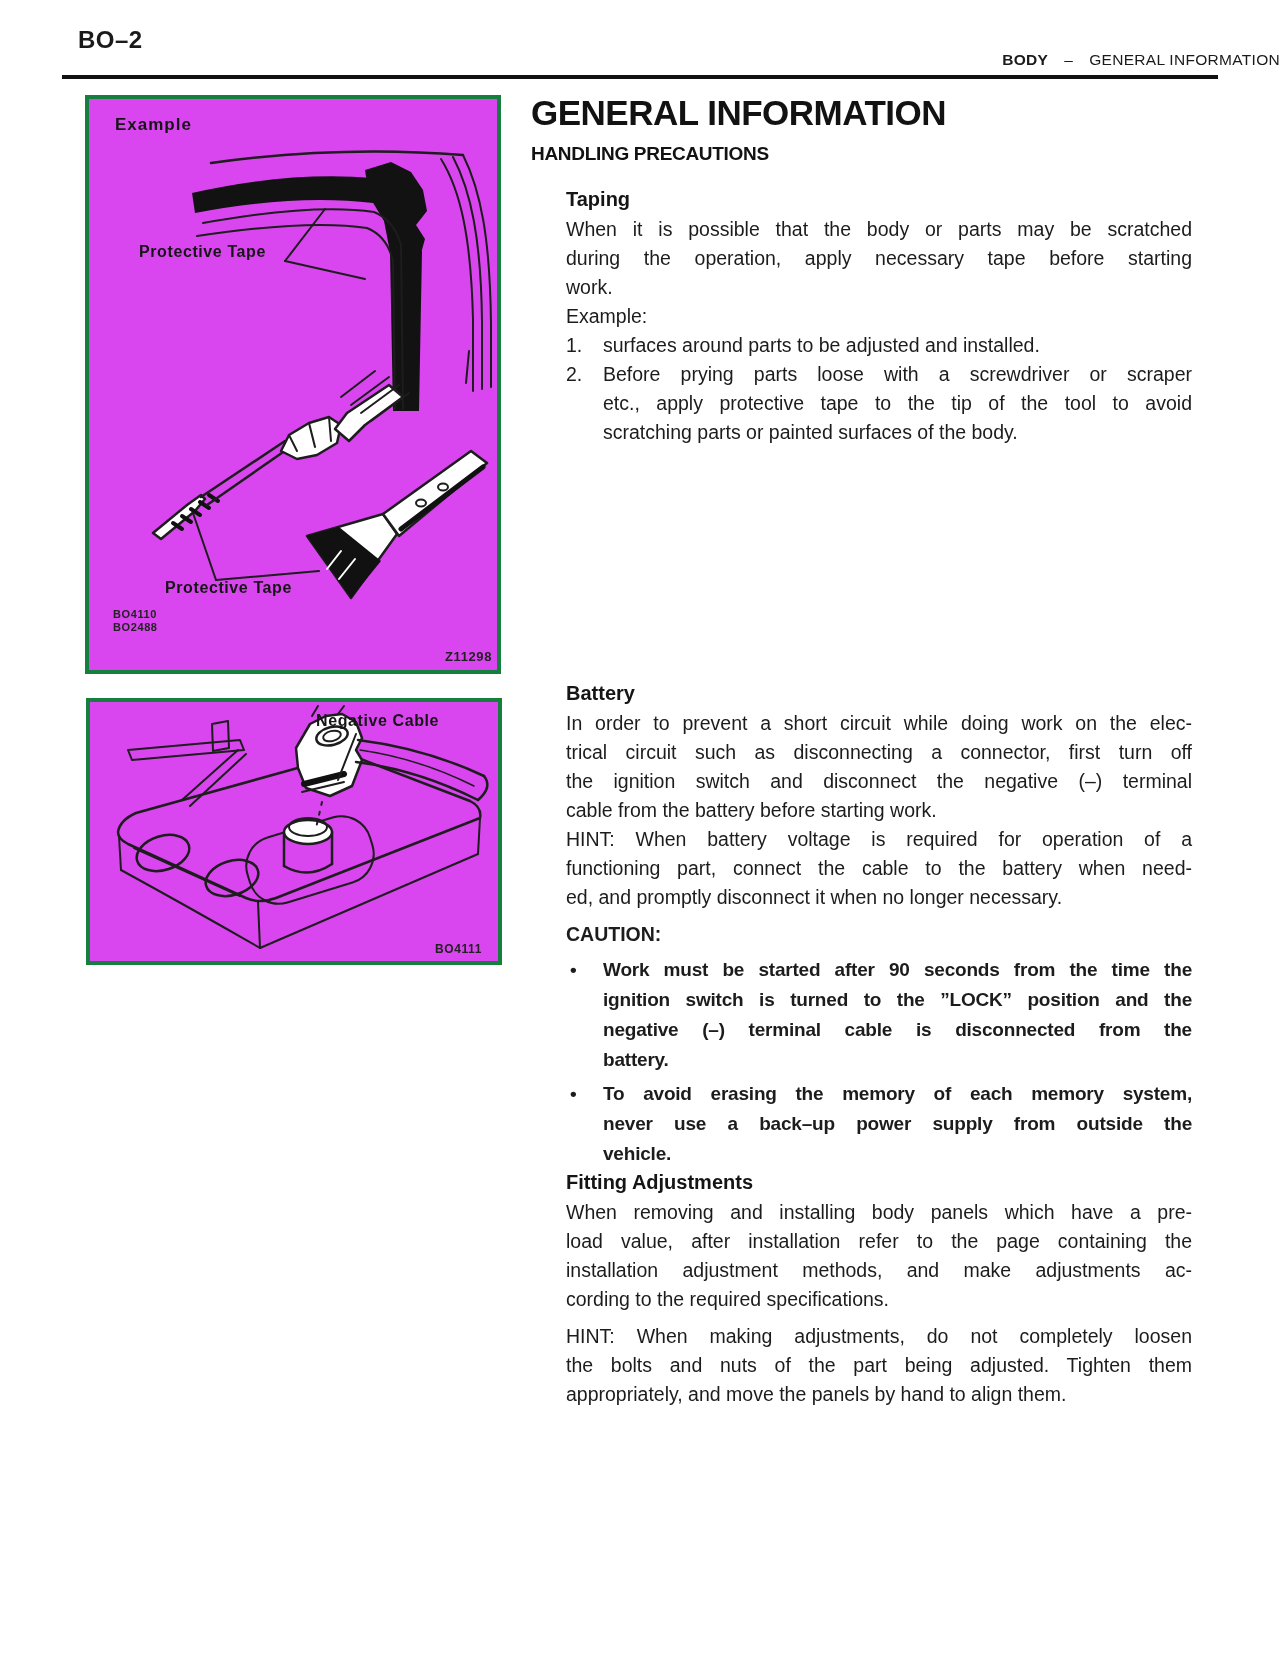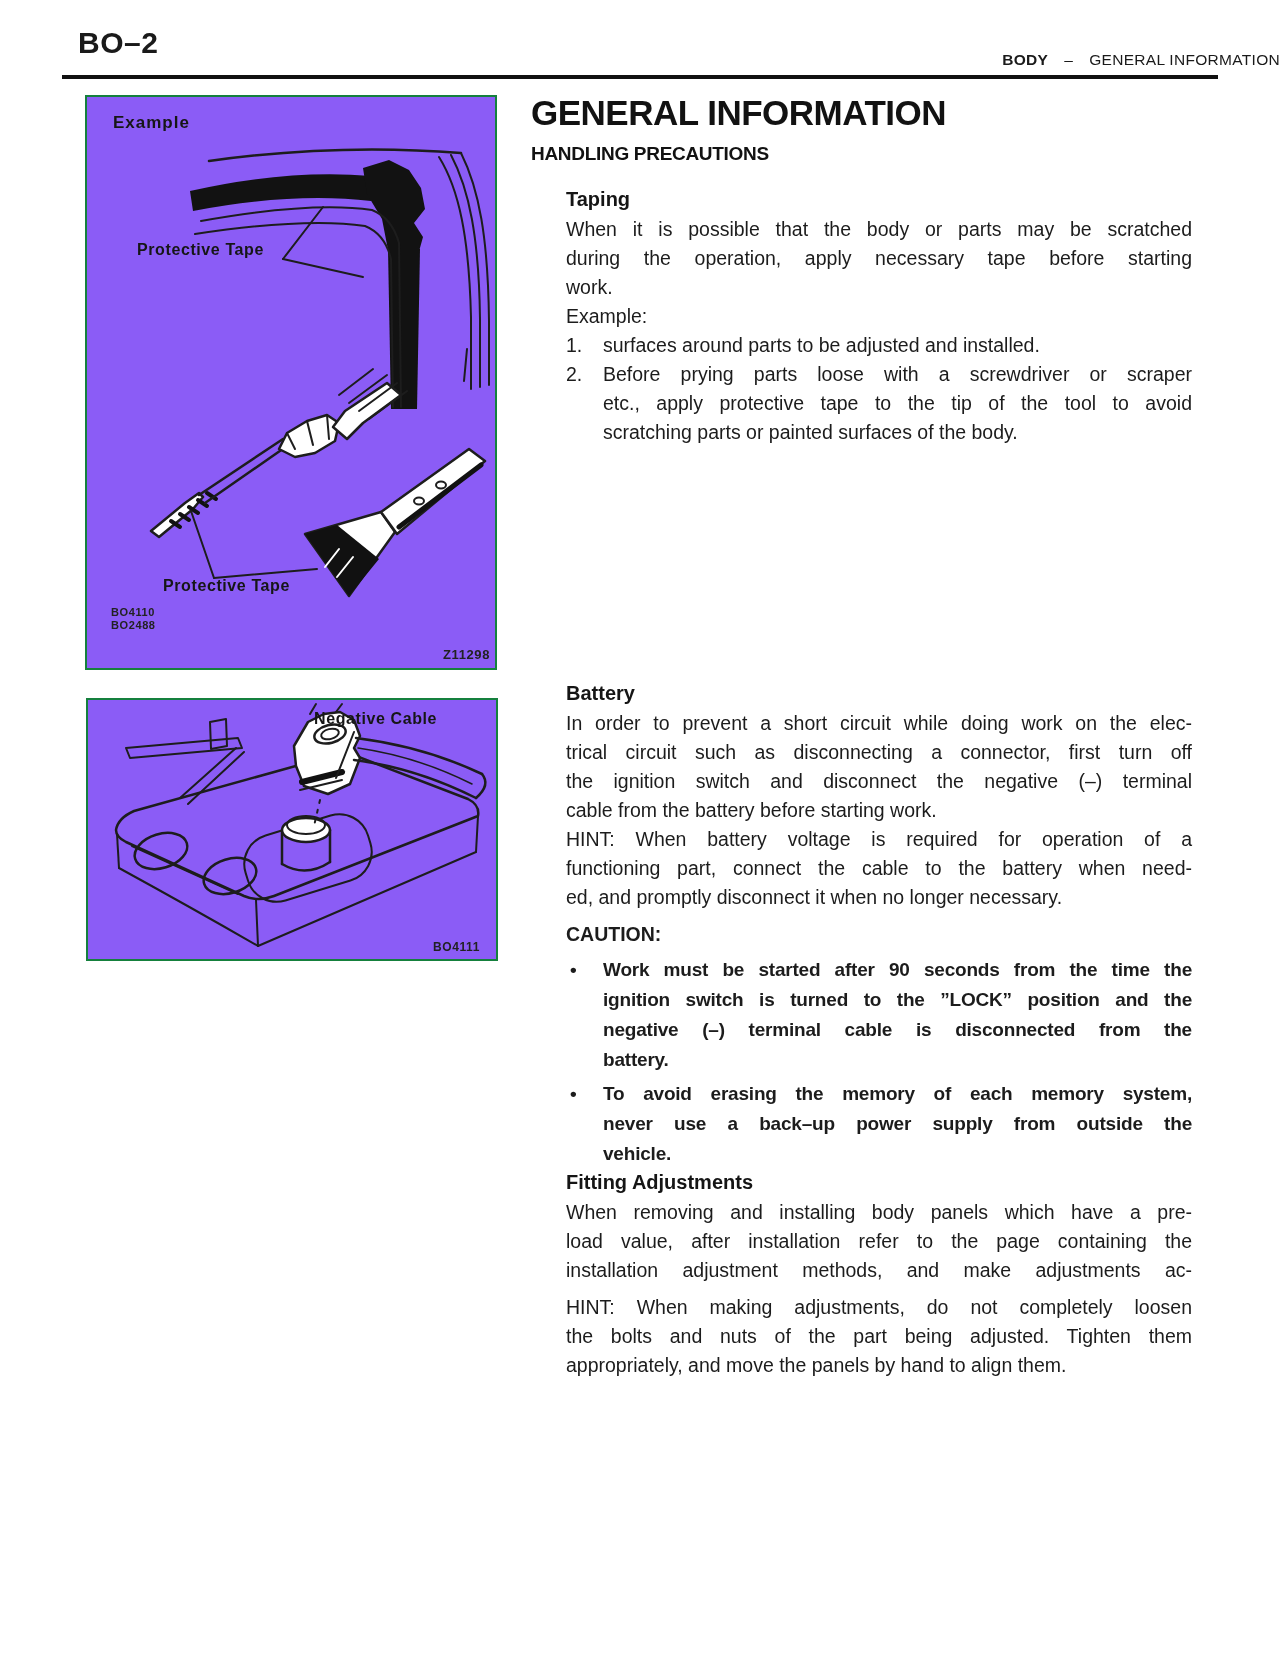--- a/index.html
+++ b/index.html
@@ -3,31 +3,31 @@
 <meta charset="utf-8">
 <style>
   html,body { margin:0; padding:0; background:#e8e8e8; }
   .page {
     position:relative; width:1280px; height:1656px; margin:0 auto;
     background:#ffffff; font-family:"Liberation Sans", sans-serif;
     color:#1a1a1a; overflow:hidden;
   }
 
   
-  .page-code { position:absolute; left:78px; top:26px; font-size:30px; font-weight:bold; letter-spacing:.5px; }
+  .page-code { position:absolute; left:78px; top:26px; font-size:24px; font-weight:bold; letter-spacing:.5px; }
   .header-center {
     position:absolute; top:51px; left:0; width:100%; box-sizing:border-box;
     padding-left:96px; text-align:right; font-size:15.5px; letter-spacing:.3px; white-space:nowrap;
   }
   .hc-bold { font-weight:bold; margin-right:16px; }
   .hc-dash { margin-right:16px; }
   .header-rule { position:absolute; top:75px; left:62px; width:1156px; height:4px; background:#111; }
 
   
-  .figure-box { position:absolute; border:2px solid #15803d; background:#8b5cf6; }
+  .figure-box { position:absolute; border:4px solid #15803d; background:#d946ef; }
   .box1 { left:85px;  top:95px;  width:408px; height:571px; }
   .box2 { left:86px;  top:698px; width:408px; height:259px; }
   .figure-box svg { position:absolute; left:0; top:0; }
 
   .fig-label { position:absolute; font-weight:bold; font-size:16px; color:#161616; letter-spacing:.6px; white-space:nowrap; }
   .example  { left:26px;  top:16px;  font-size:17px; letter-spacing:1px; }
   .pt1      { left:50px;  top:144px; }
   .pt2      { left:76px;  top:480px; }
   .nc       { left:226px; top:10px; }
   .fig-code { position:absolute; font-size:11px; font-weight:bold; letter-spacing:.6px; color:#222; line-height:13px; }
@@ -230,20 +230,21 @@
         <div class="ln j">never use a back–up power supply from outside the</div>
         <div class="ln">vehicle.</div>
       </div>
     </div>
 
     <h3 class="h-fitting">Fitting Adjustments</h3>
     <div class="para mt2">
       <div class="ln j">When removing and installing body panels which have a pre-</div>
       <div class="ln j">load value, after installation refer to the page containing the</div>
       <div class="ln j">installation adjustment methods, and make adjustments ac-</div>
+      <div class="ln">cording to the required specifications.</div>
     </div>
     <div class="para mt8">
       <div class="ln j">HINT: When making adjustments, do not completely loosen</div>
       <div class="ln j">the bolts and nuts of the part being adjusted. Tighten them</div>
       <div class="ln">appropriately, and move the panels by hand to align them.</div>
     </div>
   </main>
 
 </div>
 

